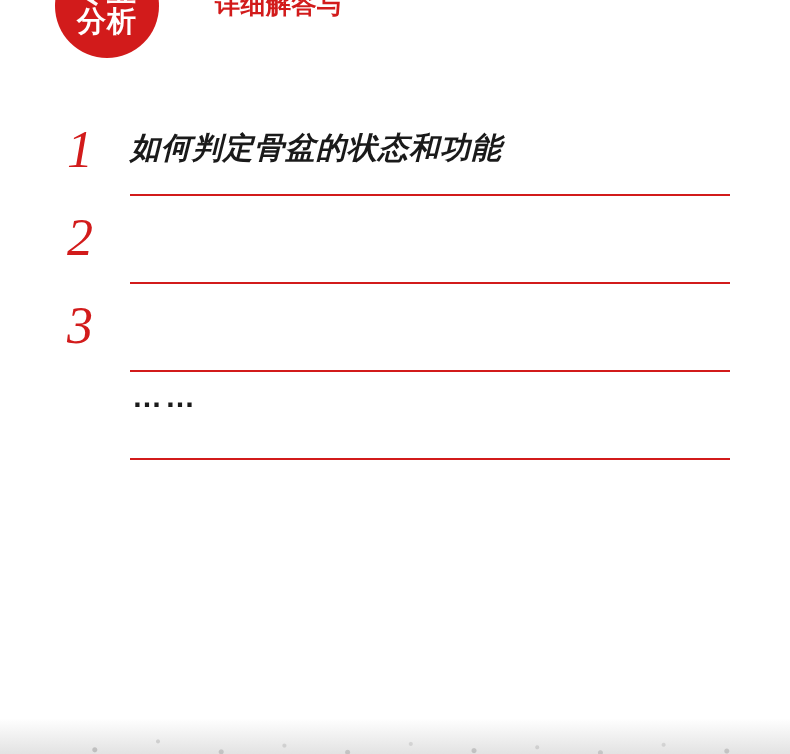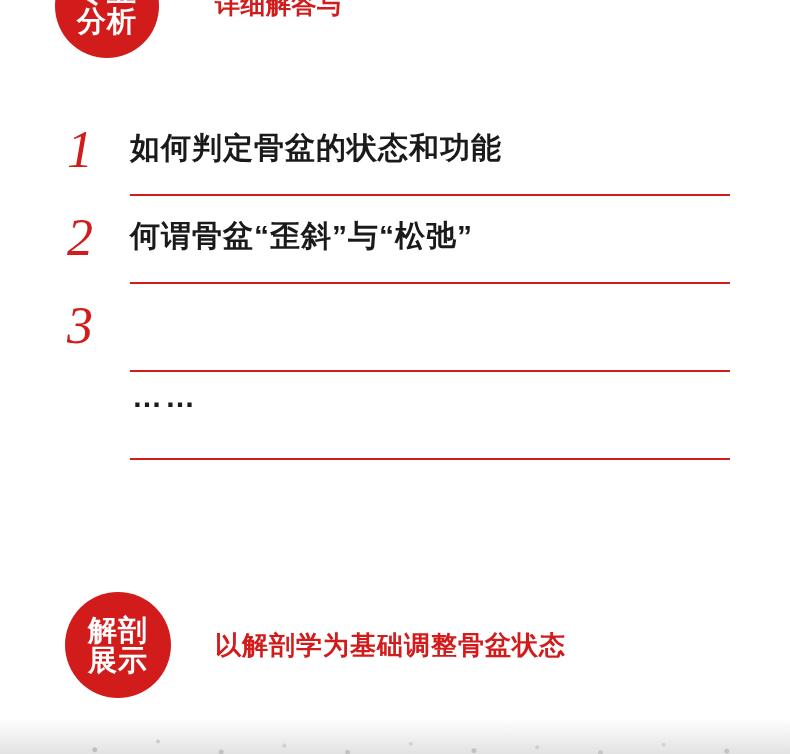--- a/index.html
+++ b/index.html
@@ -96,20 +96,21 @@
 
   .row-text {
     position: absolute;
     left: 130px;
     top: 20px;
     color: #1a1a1a;
     font-size: 30px;
     font-weight: bold;
     letter-spacing: 1px;
     white-space: nowrap;
+    font-style: italic;
   }
 
   .divider {
     position: absolute;
     left: 130px;
     width: 600px;
     height: 2px;
     background: #d21b1b;
   }
 
@@ -200,39 +201,31 @@
   <div class="list">
 
     <div class="row">
       <div class="row-num">1</div>
       <div class="row-text">如何判定骨盆的状态和功能</div>
       <div class="divider"></div>
     </div>
 
     <div class="row">
       <div class="row-num">2</div>
-      <div class="row-text">何谓骨盆“歪斜”与“松弛”</div>
       <div class="divider"></div>
     </div>
 
     <div class="row">
       <div class="row-num">3</div>
       <div class="divider"></div>
     </div>
 
     <div class="dots-row">
       <div class="dots">……</div>
       <div class="divider"></div>
     </div>
 
   </div>
 
-  <div class="bottom-section">
-    <div class="badge badge-bottom">
-      <span class="badge-line1">解剖</span>
-      <span class="badge-line2">展示</span>
-    </div>
-    <div class="bottom-heading">以解剖学为基础调整骨盆状态</div>
-  </div>
 
   <div class="speckle"></div>
 
 </div>
 
 </body></html>

